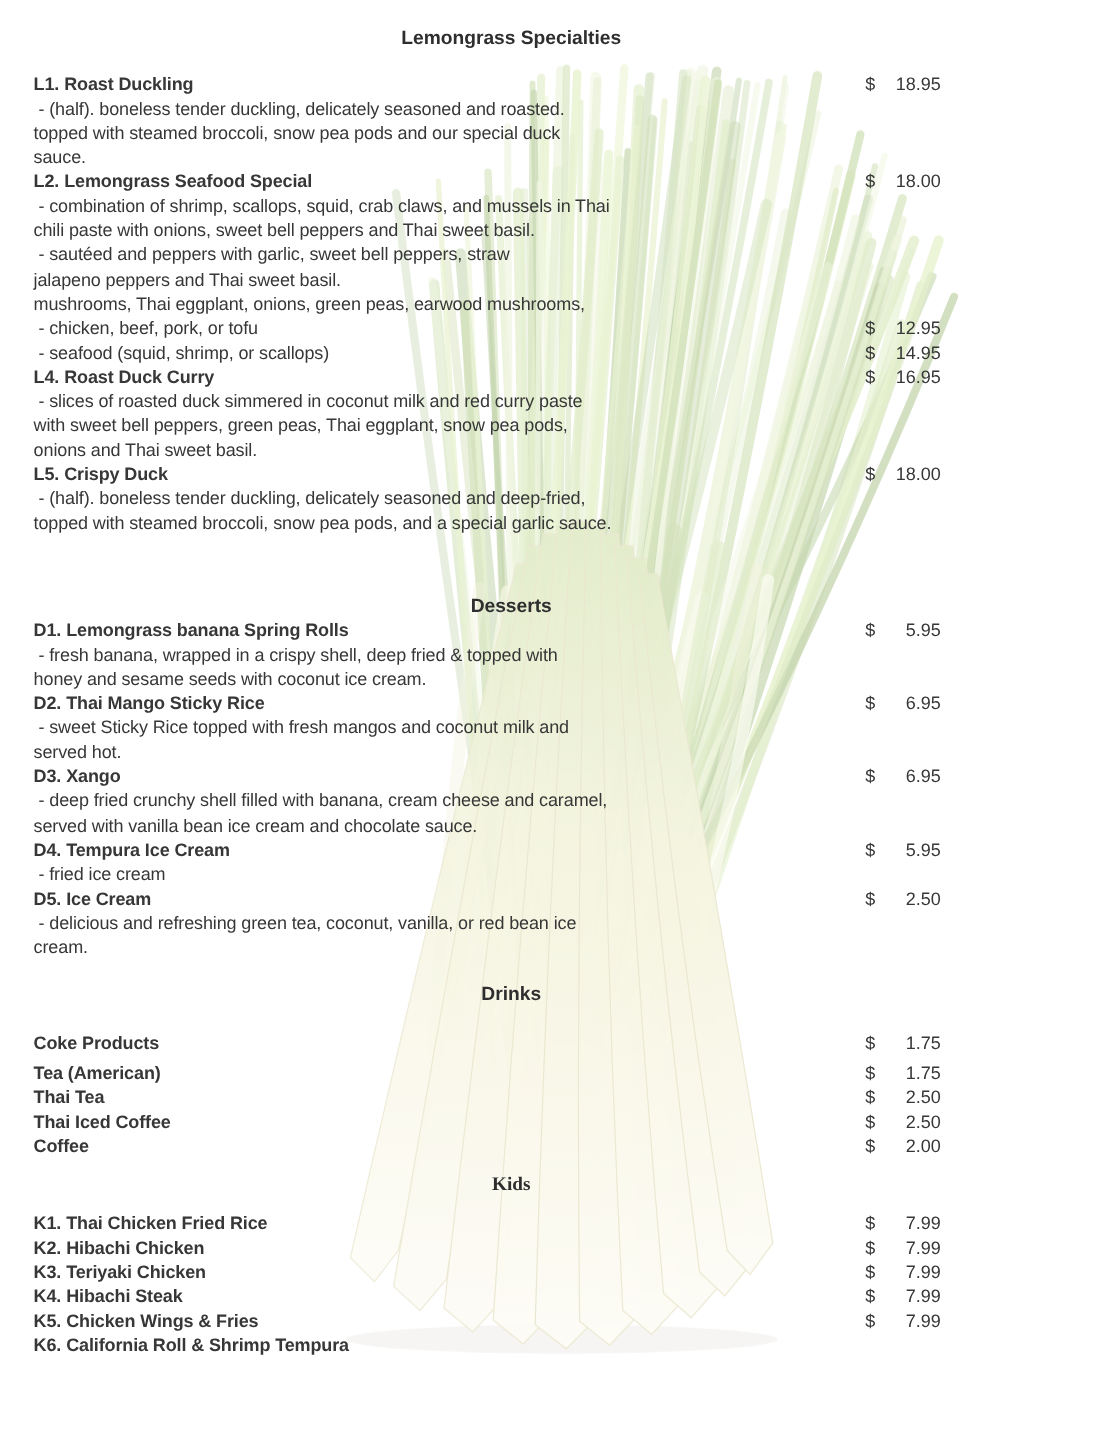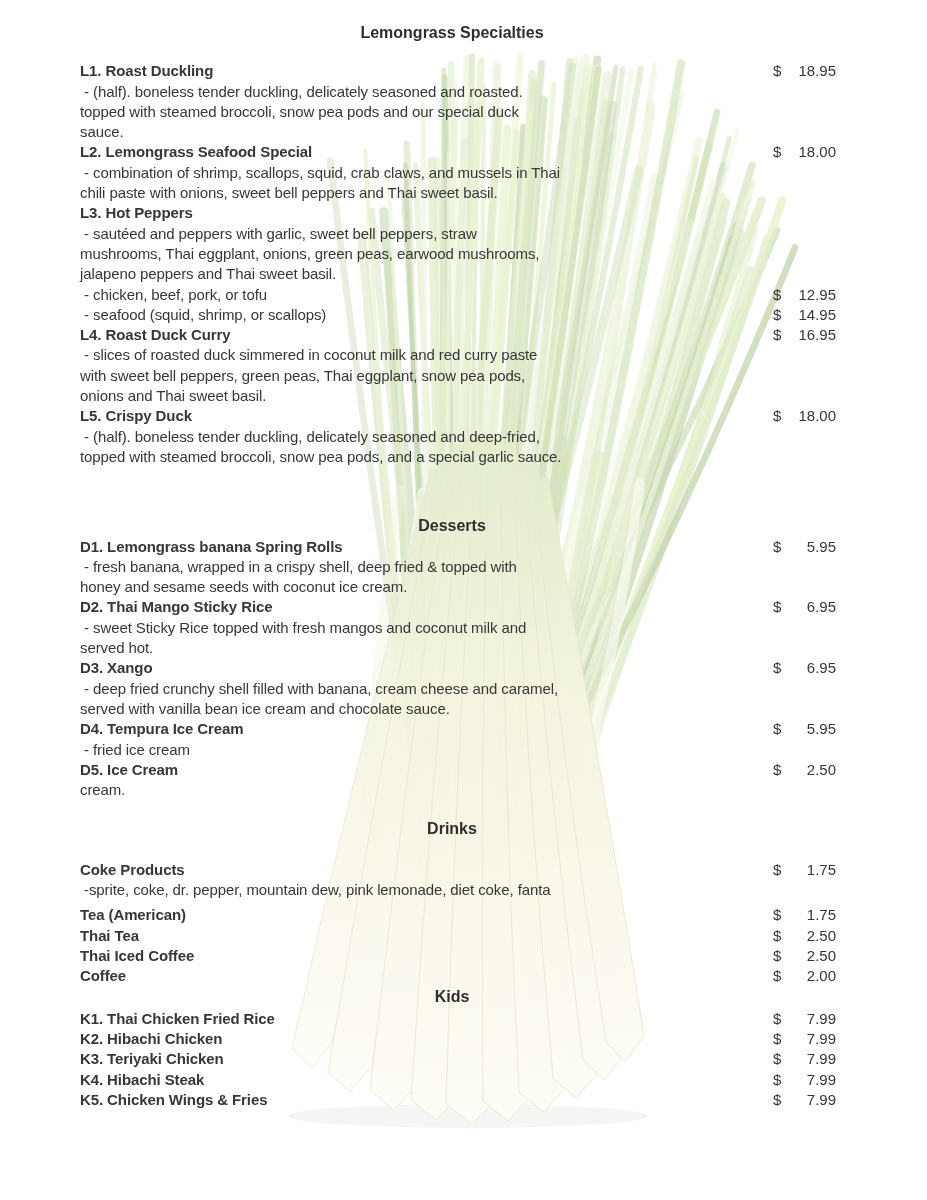--- a/index.html
+++ b/index.html
@@ -5,31 +5,31 @@
   html, body { margin: 0; padding: 0; background: #ffffff; }
   body {
     width: 927px; height: 1200px;
     position: relative; overflow: hidden;
     font-family: "Liberation Sans", sans-serif;
     color: #373737;
   }
   #bg-wrap { position: absolute; inset: 0; z-index: 0; }
   #content {
     position: relative; z-index: 1;
-    padding: 23px 103px 0 80px;
+    padding: 23px 103px 0 28px;
   }
   .sec-header {
     font-size: 16px; font-weight: bold;
     line-height: 20.3px; text-align: center;
     color: #2e2e2e;
   }
   .sec-specialties .sec-header { margin: 0 0 18px 0; }
   .sec-desserts   .sec-header { margin: 49px 0 0 0; }
   .sec-drinks     .sec-header { margin: 19px 0 20px 0; text-align: center; }
-  .sec-kids       .sec-header { margin: 1px; }
+  .sec-kids       .sec-header { margin: 12px; font-family: Liberation Serif, serif; }
   .row { position: relative; font-size: 15px; line-height: 20.3px; }
   .row .txt { white-space: pre; letter-spacing: -0.1px; }
   .row.bold .txt { font-weight: bold; }
   .row.row-space { margin-top: 5px; }
   .price {
     position: absolute; left: 693px; top: 0; width: 63px;
     display: flex; justify-content: space-between;
     font-size: 15px; font-weight: normal;
   }
 </style>
@@ -207,24 +207,23 @@
           </span></div>
         <div class="row"><span class="txt"> - (half). boneless tender duckling, delicately seasoned and roasted.</span></div>
         <div class="row"><span class="txt">topped with steamed broccoli, snow pea pods and our special duck</span></div>
         <div class="row"><span class="txt">sauce.</span></div>
         <div class="row bold"><span class="txt">L2. Lemongrass Seafood Special</span><span class="price">
             <span>$</span>
             <span>18.00</span>
           </span></div>
         <div class="row"><span class="txt"> - combination of shrimp, scallops, squid, crab claws, and mussels in Thai</span></div>
         <div class="row"><span class="txt">chili paste with onions, sweet bell peppers and Thai sweet basil.</span></div>
-        <div class="row bold"><span class="txt">L3. Hot Peppers</span></div>
         <div class="row"><span class="txt"> - sautéed and peppers with garlic, sweet bell peppers, straw</span></div>
+        <div class="row"><span class="txt">jalapeno peppers and Thai sweet basil.</span></div>
         <div class="row"><span class="txt">mushrooms, Thai eggplant, onions, green peas, earwood mushrooms,</span></div>
-        <div class="row"><span class="txt">jalapeno peppers and Thai sweet basil.</span></div>
         <div class="row"><span class="txt"> - chicken, beef, pork, or tofu</span><span class="price">
             <span>$</span>
             <span>12.95</span>
           </span></div>
         <div class="row"><span class="txt"> - seafood (squid, shrimp, or scallops)</span><span class="price">
             <span>$</span>
             <span>14.95</span>
           </span></div>
         <div class="row bold"><span class="txt">L4. Roast Duck Curry</span><span class="price">
             <span>$</span>
@@ -262,29 +261,29 @@
         <div class="row"><span class="txt">served with vanilla bean ice cream and chocolate sauce.</span></div>
         <div class="row bold"><span class="txt">D4. Tempura Ice Cream</span><span class="price">
             <span>$</span>
             <span>5.95</span>
           </span></div>
         <div class="row"><span class="txt"> - fried ice cream</span></div>
         <div class="row bold"><span class="txt">D5. Ice Cream</span><span class="price">
             <span>$</span>
             <span>2.50</span>
           </span></div>
+        <div class="row"><span class="txt"> - delicious and refreshing green tea, coconut, vanilla, or red bean ice</span></div>
         <div class="row"><span class="txt">cream.</span></div>
       </section>
       <section class="sec sec-drinks">
         <div class="sec-header">Drinks</div>
         <div class="row bold"><span class="txt">Coke Products</span><span class="price">
             <span>$</span>
             <span>1.75</span>
           </span></div>
-        <div class="row"><span class="txt"> -sprite, coke, dr. pepper, mountain dew, pink lemonade, diet coke, fanta</span></div>
         <div class="row bold row-space"><span class="txt">Tea (American)</span><span class="price">
             <span>$</span>
             <span>1.75</span>
           </span></div>
         <div class="row bold"><span class="txt">Thai Tea</span><span class="price">
             <span>$</span>
             <span>2.50</span>
           </span></div>
         <div class="row bold"><span class="txt">Thai Iced Coffee</span><span class="price">
             <span>$</span>
@@ -310,15 +309,16 @@
             <span>7.99</span>
           </span></div>
         <div class="row bold"><span class="txt">K4. Hibachi Steak</span><span class="price">
             <span>$</span>
             <span>7.99</span>
           </span></div>
         <div class="row bold"><span class="txt">K5. Chicken Wings &amp; Fries</span><span class="price">
             <span>$</span>
             <span>7.99</span>
           </span></div>
+        <div class="row bold"><span class="txt">K6. California Roll &amp; Shrimp Tempura</span></div>
       </section>
     </div>
 </div>
 
 </body></html>

